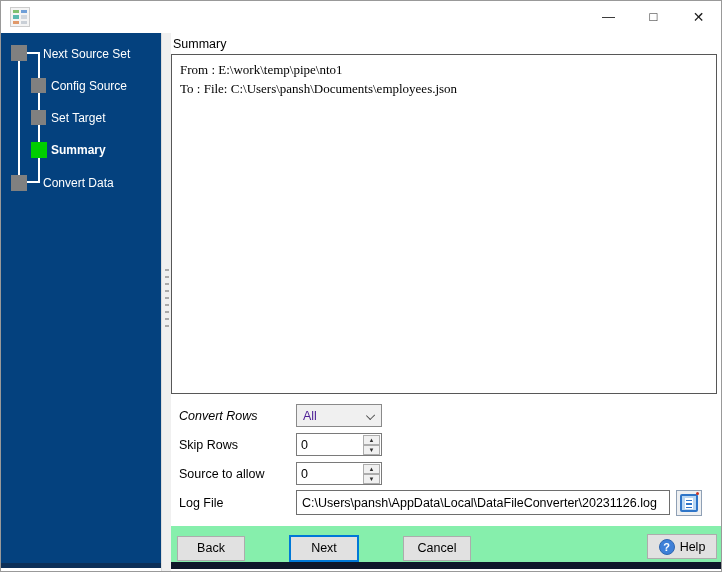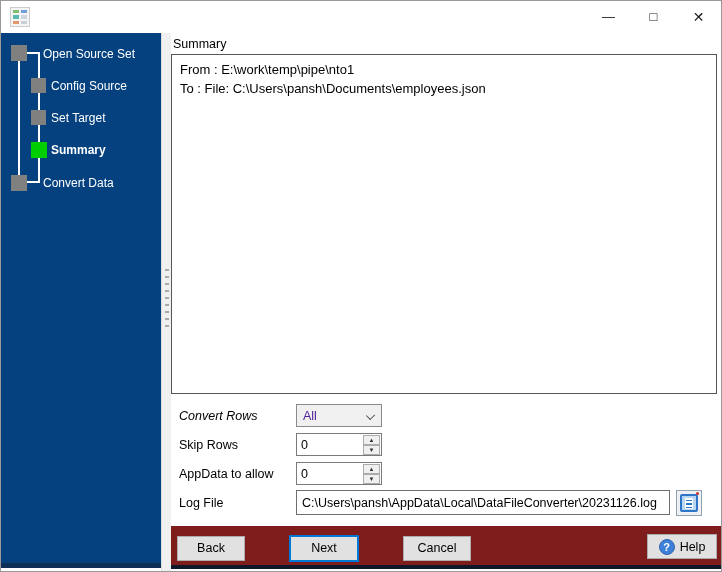--- a/index.html
+++ b/index.html
@@ -35,21 +35,21 @@
   .splitter{ left:160px; top:32px; width:10px; height:540px; background:#f0f0f0;
     border-left:1px solid #dcdcdc; }
   .grip{ position:absolute; left:3px; top:236px; display:flex; flex-direction:column; gap:5px; }
   .grip span{ width:4px; height:2px; background:#a9a9a9; display:block; }
 
   
   .main{ left:170px; top:32px; width:551px; height:536px; background:#ffffff; }
   .summary-title{ position:absolute; left:2px; top:4px; font-size:12.5px; color:#000; }
   .summary-box{ position:absolute; left:0px; top:21px; width:546px; height:340px;
     background:#ffffff; border:1px solid #575757; padding:5px 8px;
-    font-size:13px; line-height:19px; color:#000; overflow:hidden; }
+    font-size:13px; line-height:19px; color:#000; overflow:hidden;font-family:Liberation Serif, serif; }
 
   .form-label{ position:absolute; left:8px; font-size:12.5px; color:#000; }
 
   .combobox{ position:absolute; left:125px; top:371px; width:86px; height:23px;
     background:#f0f0f0; border:1px solid #8a8a8a; display:flex; align-items:center;
     padding-left:6px; font-size:12.5px; color:#4c1d95; cursor:default; }
   .combo-chevron{ position:absolute; right:7px; top:7px; width:7px; height:7px;
     border-left:1.5px solid #4d4d4d; border-bottom:1.5px solid #4d4d4d;
     transform:rotate(-45deg) scale(1,0.85); }
 
@@ -76,21 +76,21 @@
   .log-icon{ position:relative; width:18px; height:18px; background:#b9d7f3;
     border:2px solid #2e75c8; border-radius:2px; }
   .log-icon .doc{ position:absolute; left:3px; top:1.5px; width:8px; height:11px;
     background:#ffffff; }
   .log-icon .doc i{ display:block; height:1.5px; background:#2e75c8; margin:2px 1px 0 1px; }
   .log-icon .dot{ position:absolute; right:-3px; top:-4px; width:3px; height:3px;
     background:#cc3322; border-radius:50%; }
 
   
   .bottom-panel{ position:absolute; left:0; top:493px; width:551px; height:43px;
-    background:#7f1d1d; border-bottom:4px solid #0f172a; }
+    background:#86efac; border-bottom:7px solid #0f172a; }
   .btn{ position:absolute; height:25px; width:68px; background:#e1e1e1;
     border:1px solid #acacac; font-size:12.5px; color:#000; text-align:center;
     line-height:23px; cursor:default; font-family:"Liberation Sans", sans-serif; }
   .btn-back{ left:6px; top:10px; }
   .btn-next{ left:118px; top:9px; width:70px; height:27px; border:2px solid #0078D7;
     line-height:23px; }
   .btn-cancel{ left:232px; top:10px; }
   .btn-help{ left:476px; top:8px; width:70px; display:flex; align-items:center;
     justify-content:center; gap:5px; line-height:normal; }
   .help-circle{ width:16px; height:16px; border-radius:50%; background:#3e80d8;
@@ -118,21 +118,21 @@
     </div>
   </div>
 
   <div class="abs sidebar">
     <div class="tree-line" style="left:17px; top:28px; width:2px; height:115px;"></div>
     <div class="tree-line" style="left:26px; top:19px; width:12px; height:2px;"></div>
     <div class="tree-line" style="left:37px; top:19px; width:2px; height:131px;"></div>
     <div class="tree-line" style="left:26px; top:148px; width:12px; height:2px;"></div>
 
     <div class="step-marker" style="left:10px; top:12px;"></div>
-    <div class="step-label" style="left:42px; top:14px;">Open Source Set</div>
+    <div class="step-label" style="left:42px; top:14px;">Next Source Set</div>
 
     <div class="step-marker" style="left:30px; top:45px; width:15px; height:15px;"></div>
     <div class="step-label" style="left:50px; top:46px;text-align:center;">Config Source</div>
 
     <div class="step-marker" style="left:30px; top:77px; width:15px; height:15px;"></div>
     <div class="step-label" style="left:50px; top:78px;">Set Target</div>
 
     <div class="step-marker active" style="left:30px; top:109px; width:16px; height:16px;"></div>
     <div class="step-label active" style="left:50px; top:110px;">Summary</div>
 
@@ -171,21 +171,21 @@
 
     <div class="form-label" style="top:405px;">Skip Rows</div>
     <div class="spinbox" style="top:400px;">
       <input type="text" value="0" style="">
       <div class="spin-col">
         <div class="spin-btn up">▲</div>
         <div class="spin-btn down">▼</div>
       </div>
     </div>
 
-    <div class="form-label" style="top:434px;">AppData to allow</div>
+    <div class="form-label" style="top:434px;">Source to allow</div>
     <div class="spinbox" style="top:429px;">
       <input type="text" value="0" style="">
       <div class="spin-col">
         <div class="spin-btn up">▲</div>
         <div class="spin-btn down">▼</div>
       </div>
     </div>
 
     <div class="form-label" style="top:463px;text-align:center;">Log File</div>
     <input type="text" class="textbox log-input" value="C:\Users\pansh\AppData\Local\DataFileConverter\20231126.log" style="">

